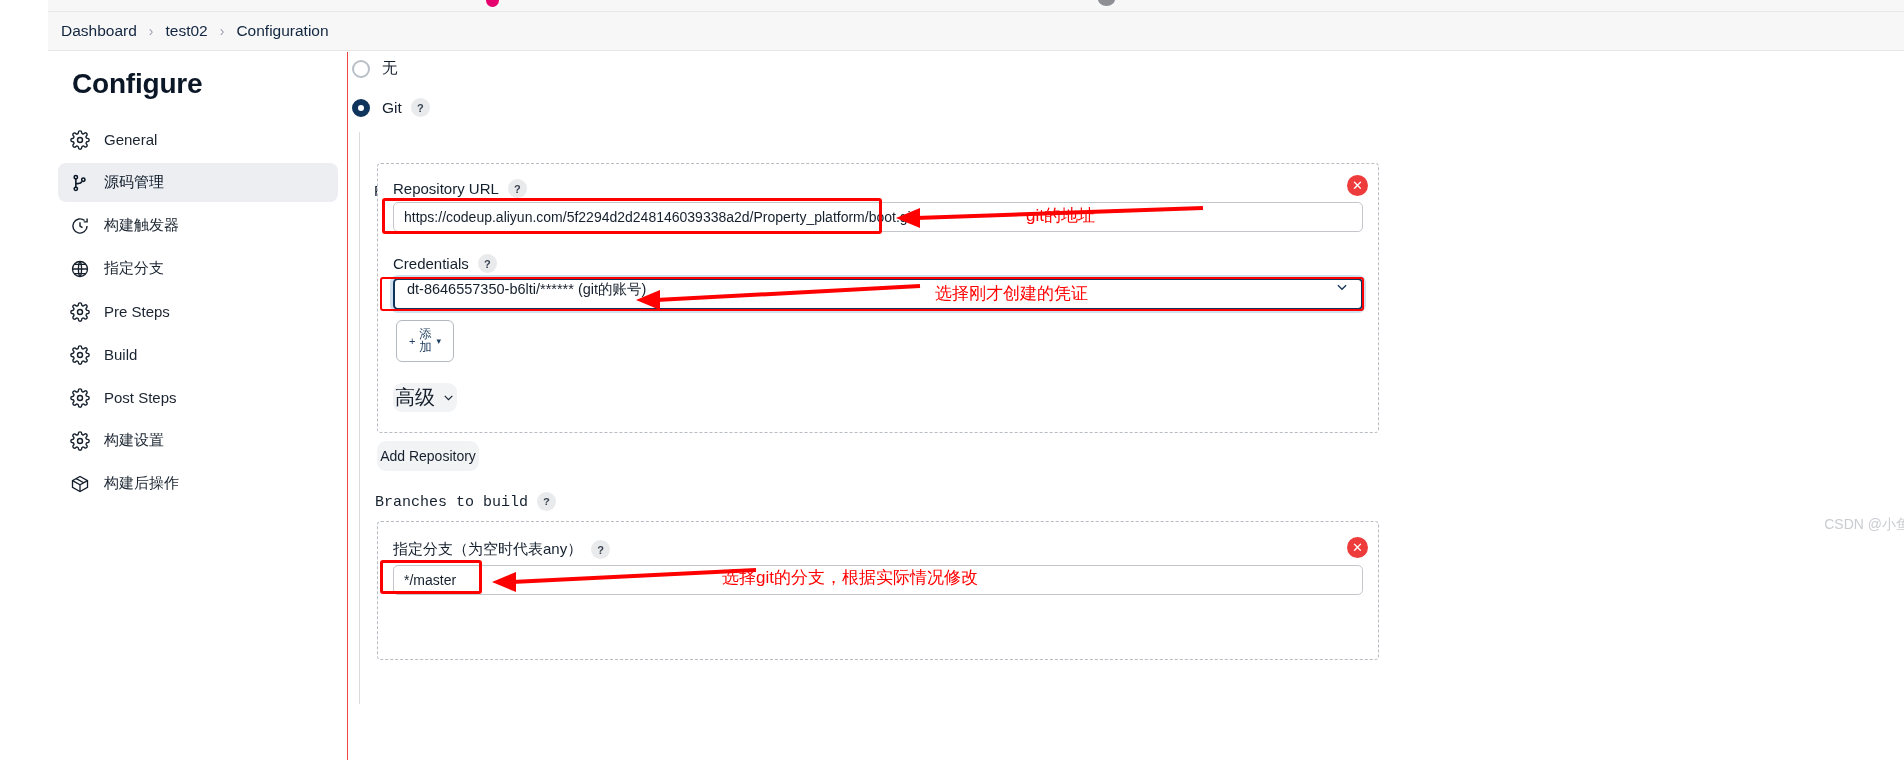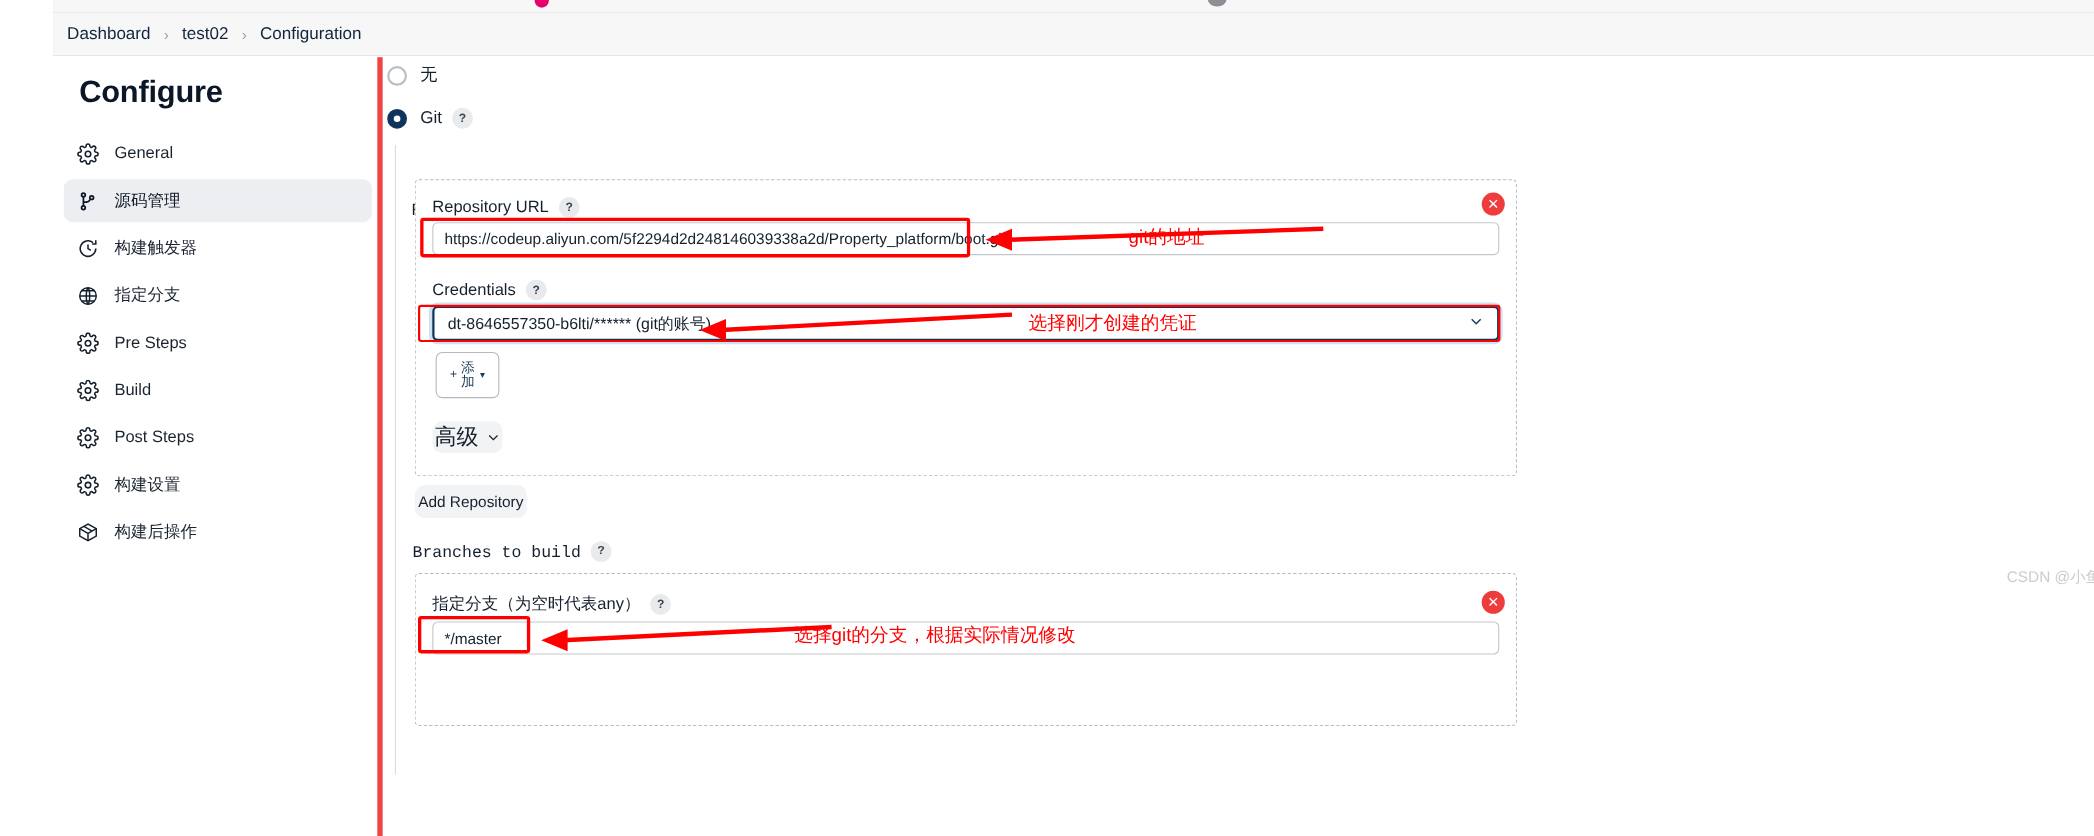--- a/index.html
+++ b/index.html
@@ -29,21 +29,21 @@
     background:#f7f7f8; border-bottom:1px solid #e6e6e8;
     display:flex; align-items:center; padding-left:13px;
     font-size:15.5px; color:#1f2937;
   }
   .bc-item { color:#12253f; }
   .bc-sep { color:#9aa2ad; margin:0 12px; font-size:14px; }
 
   
   .sidebar {
     position:absolute; left:0; top:52px; width:300px; height:708px;
-    background:#ffffff; border-right:5px solid #ef4444;
+    background:#ffffff; border-right:1px solid #ef4444;
   }
   .page-title {
     position:absolute; left:24px; top:16px;
     font-size:28px; font-weight:bold; color:#0b1726; letter-spacing:-0.2px;
   }
   .navlist { position:absolute; left:0; top:68px; width:300px; }
   .navitem {
     display:flex; align-items:center; height:39px; margin:0 10px 4px 10px;
     border-radius:8px; padding-left:11px; cursor:pointer;
   }
@@ -88,21 +88,21 @@
   .txtinput {
     position:absolute; border:1px solid #c3c7cc; border-radius:5px;
     background:#fff; font-size:14px; color:#16202d;
     display:flex; align-items:center; padding-left:10px;
     font-family:"Liberation Sans", sans-serif;
   }
 
   .selectbox {
     position:absolute; border:2px solid #0f3459; border-radius:5px;
     background:#fff; font-size:14.5px; color:#16202d;
-    display:flex; align-items:center; padding:0 12px;
+    display:flex; align-items:flex-start; padding:0 12px;
     box-shadow:0 0 0 3px #cfe0ef;
   }
   .selectbox .chev { margin-left:auto; font-size:15px; color:#1d3b5c; }
 
   .btn-plain {
     position:absolute; border:1px solid #b4b9bf; border-radius:6px; background:#fff;
     display:flex; align-items:center; justify-content:center;
     font-size:13px; color:#1d3b5c; cursor:pointer;
   }
   .btn-soft {

